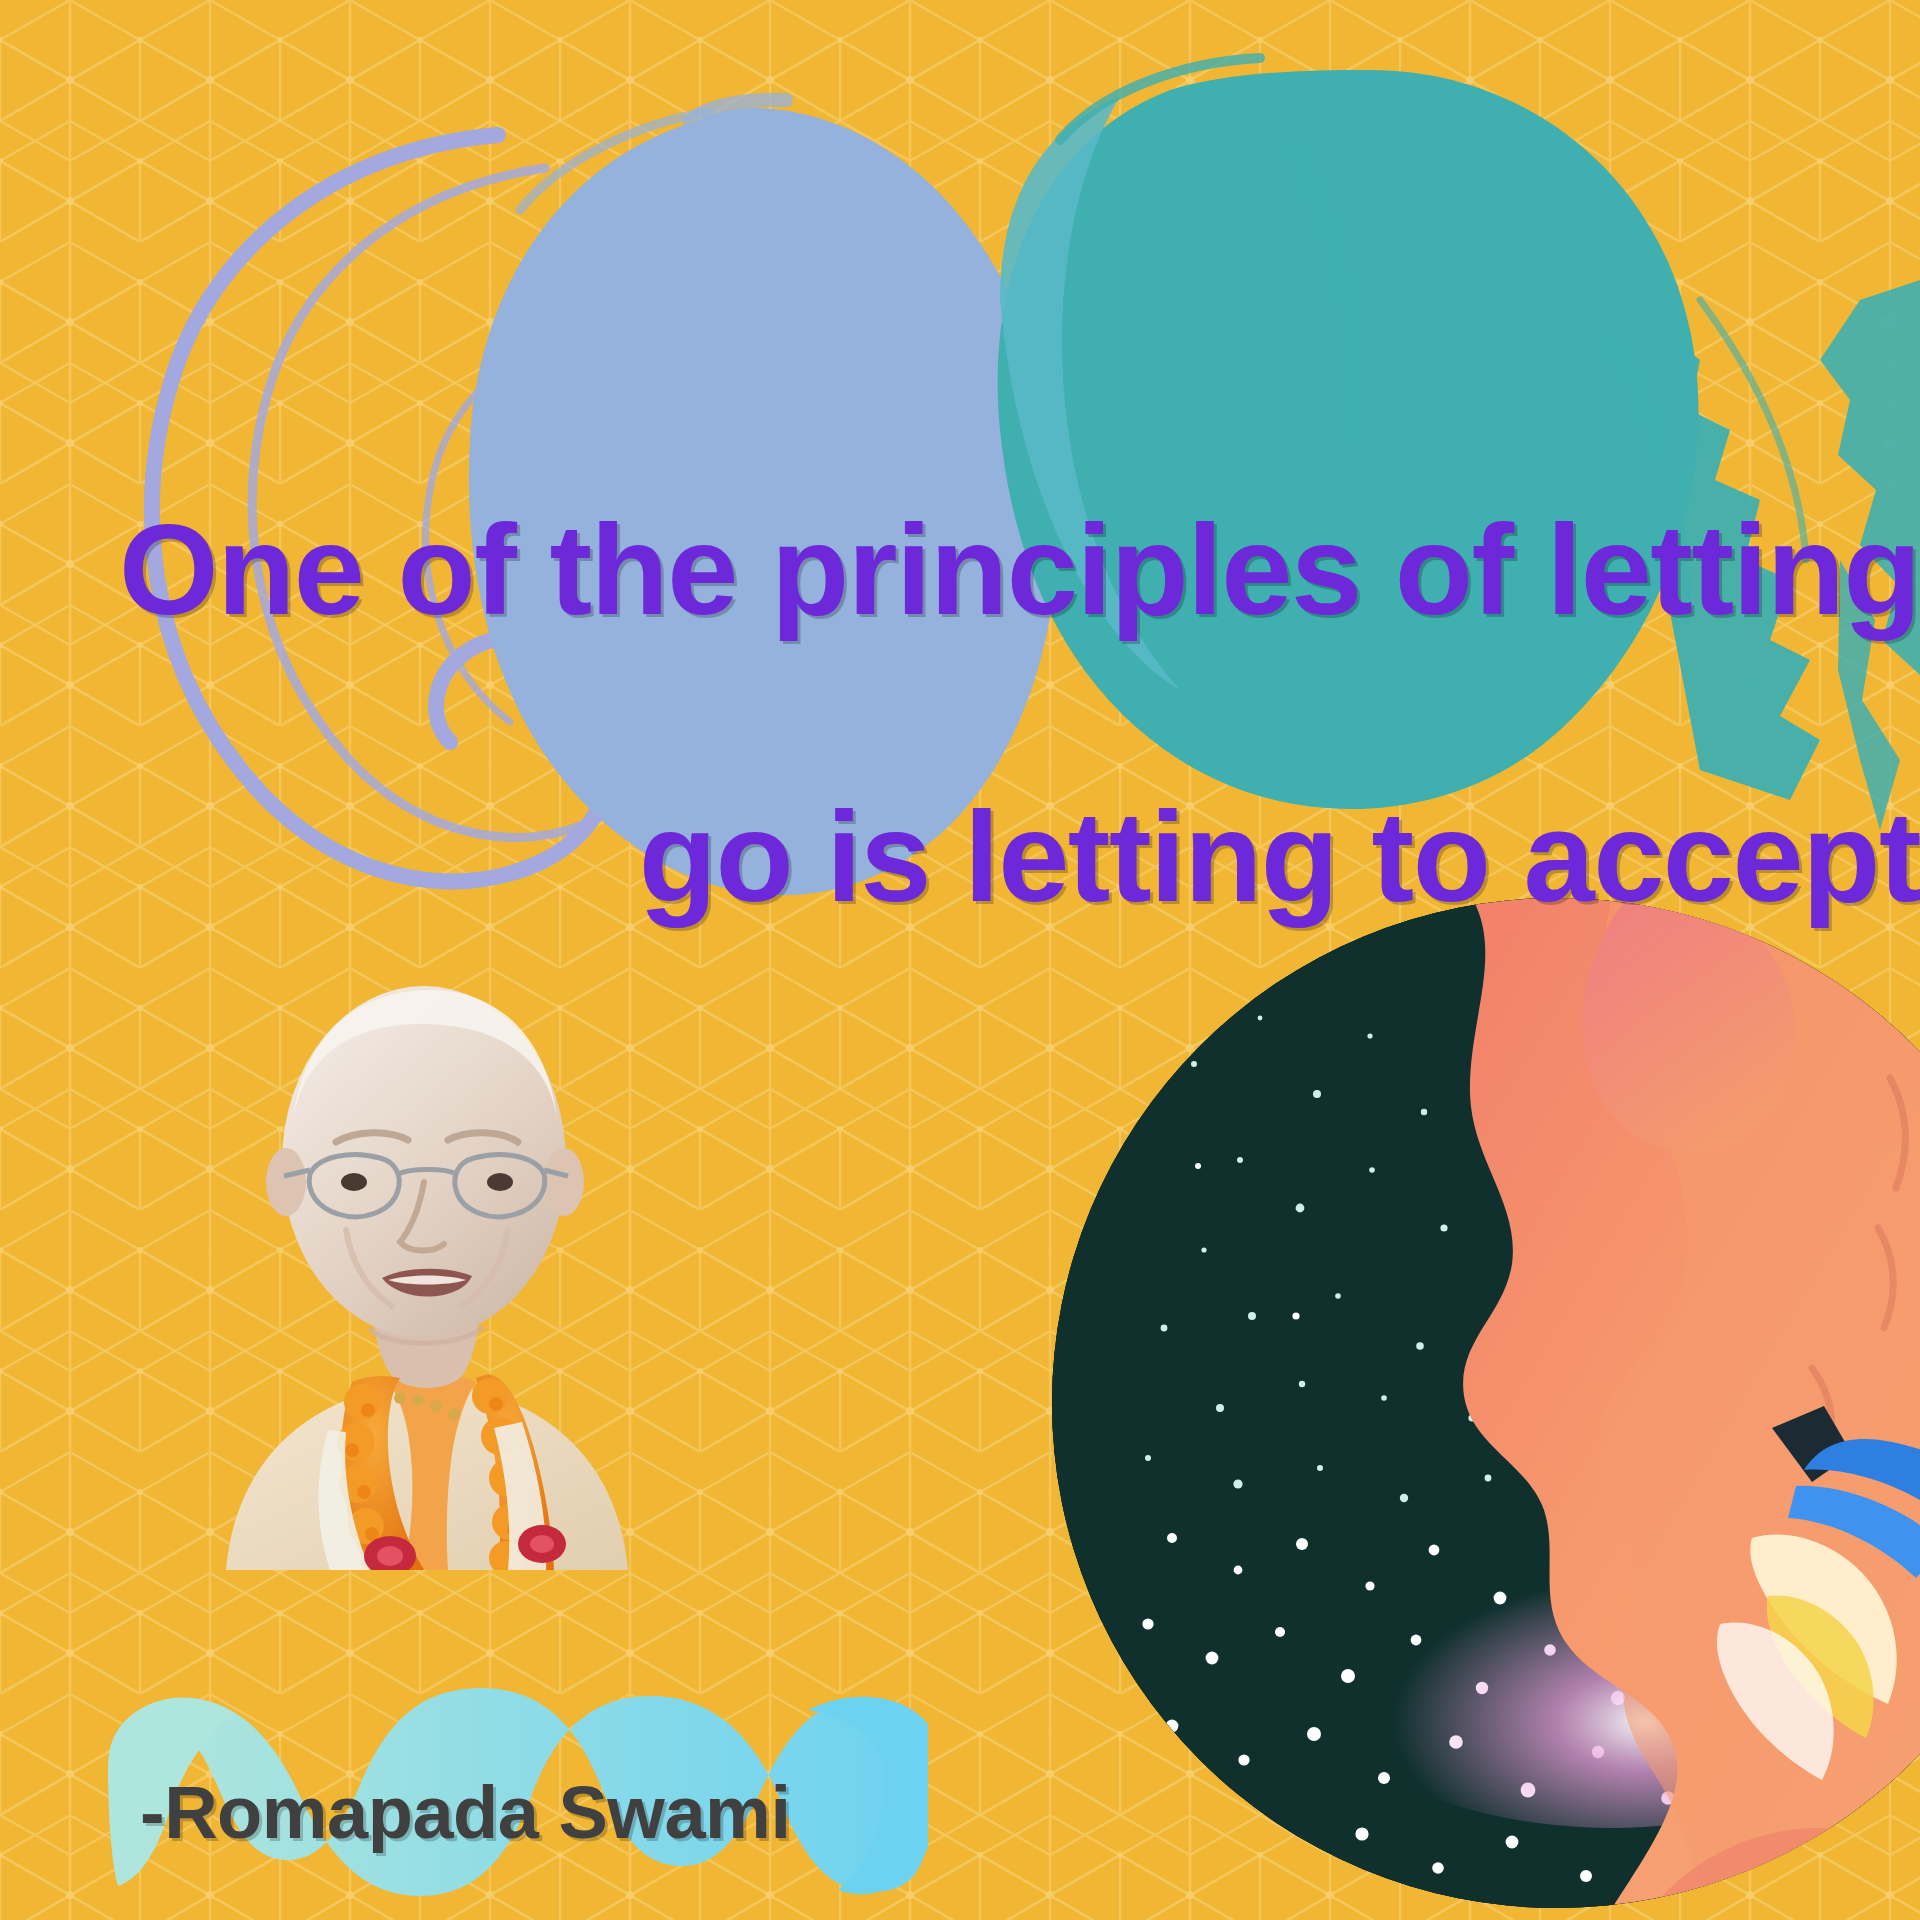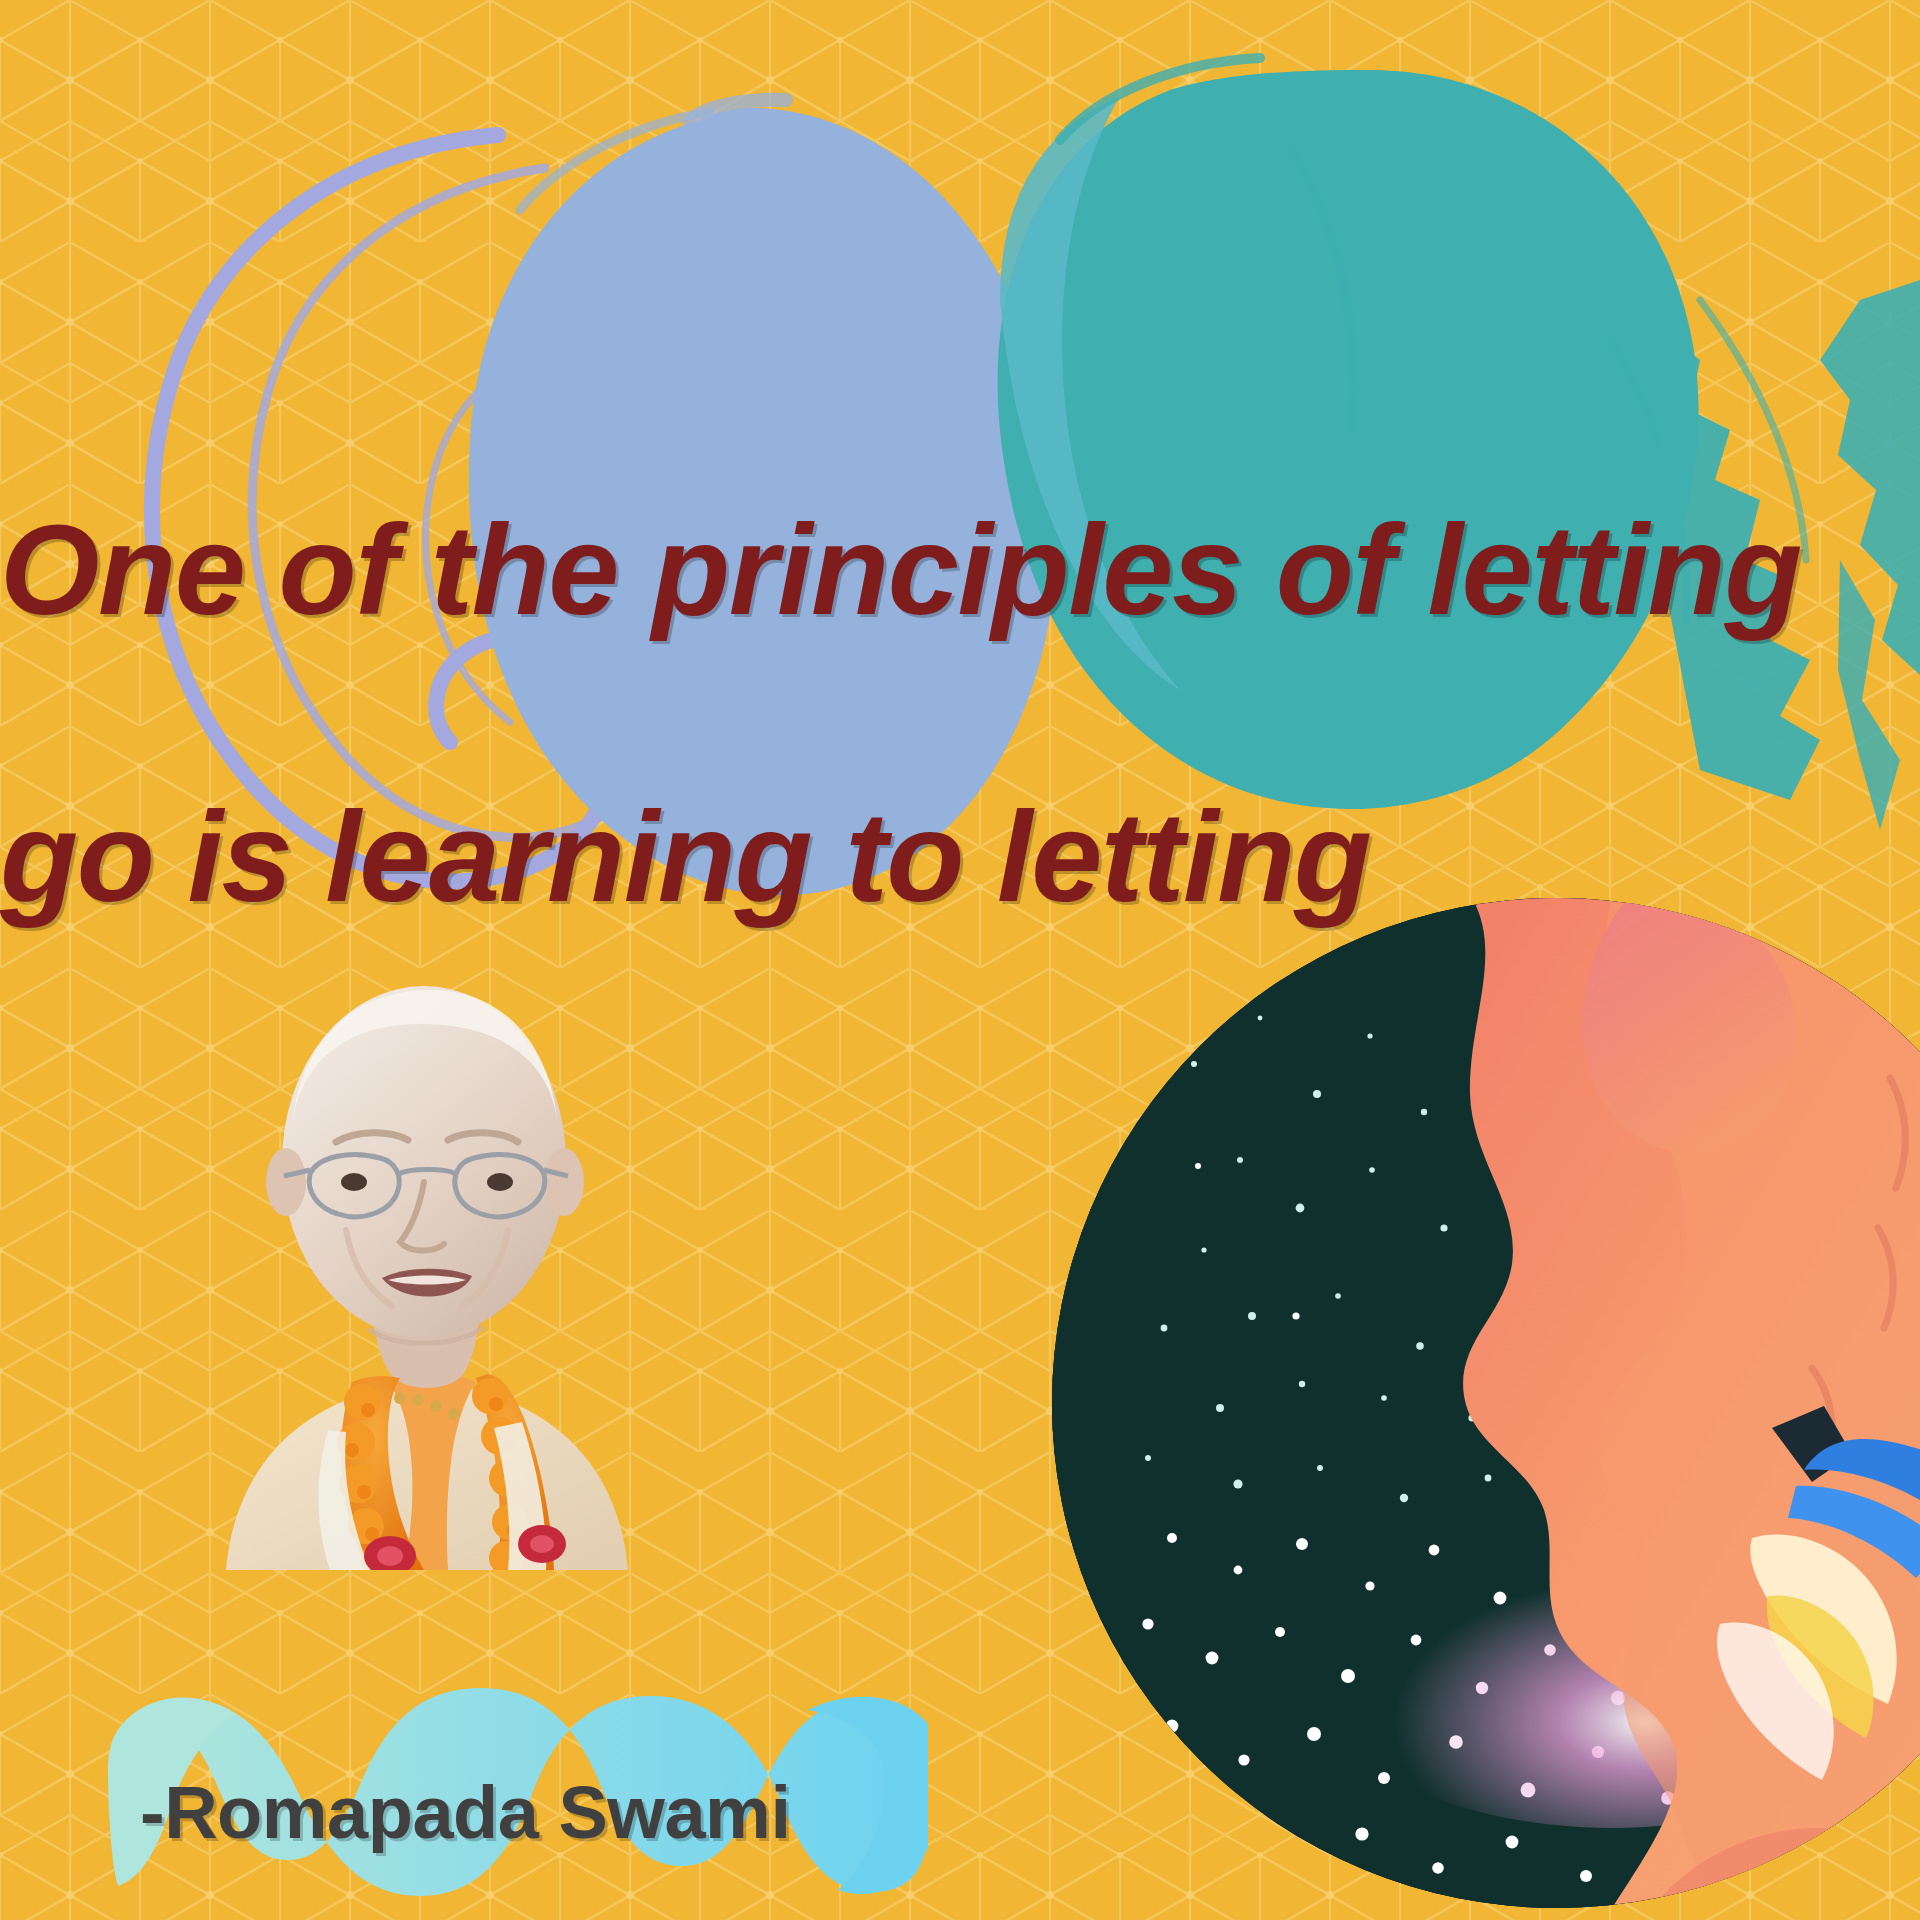--- a/index.html
+++ b/index.html
@@ -35,30 +35,29 @@
     inset: 0;
     pointer-events: none;
   }
 
   
   .headline {
     position: absolute;
     left: 0;
     top: 355px;
     width: 1920px;
-    text-align: left;
+    text-align: right;
     font-size: 128px;
     line-height: 1.12;
     font-weight: 700;
     letter-spacing: -1.5px;
-    color: #7f1d1d;
+    color: #6d28d9;
     text-shadow: 3px 3px 0 rgba(0,0,0,0.22);
     white-space: pre-line;
     z-index: 40;
-    font-style: italic;
   }
   .headline .l1 { display: block; }
   .headline .l2 { display: block; }
 
   
   .attribution {
     position: absolute;
     left: 140px;
     top: 1770px;
     font-size: 74px;
@@ -192,21 +191,21 @@
     <path d="M1660 330 L1700 360 L1690 410 L1730 430 L1715 480 L1760 500
              L1745 560 L1790 580 L1770 640 L1810 660 L1780 716 L1820 740
              L1790 800 L1700 770 L1660 560 Z" fill="#3FAFB0" opacity="0.95"></path>
     <path d="M1820 360 L1850 400 L1838 455 L1876 490 L1860 545 L1898 585
              L1882 640 L1920 675 L1920 280 L1860 300 Z" fill="#3FAFB0" opacity="0.9"></path>
     <path d="M1840 560 L1875 620 L1862 700 L1900 760 L1880 830 L1860 760 L1838 670 Z" fill="#3FAFB0" opacity="0.85"></path>
   </svg>
 
   <div class="headline">
     <span class="l1">One of the principles of letting</span>
-    <span class="l2">go is learning to letting</span>
+    <span class="l2">go is letting to accept</span>
   </div>
 
   <svg class="ribbon" width="820" height="250" viewBox="0 0 820 250">
     <defs>
       <linearGradient id="ribbonGrad" x1="0" y1="0" x2="1" y2="0">
         <stop offset="0%" stop-color="#AEE5DC"></stop>
         <stop offset="45%" stop-color="#8FDCE6"></stop>
         <stop offset="100%" stop-color="#6DD2F0"></stop>
       </linearGradient>
     </defs>

